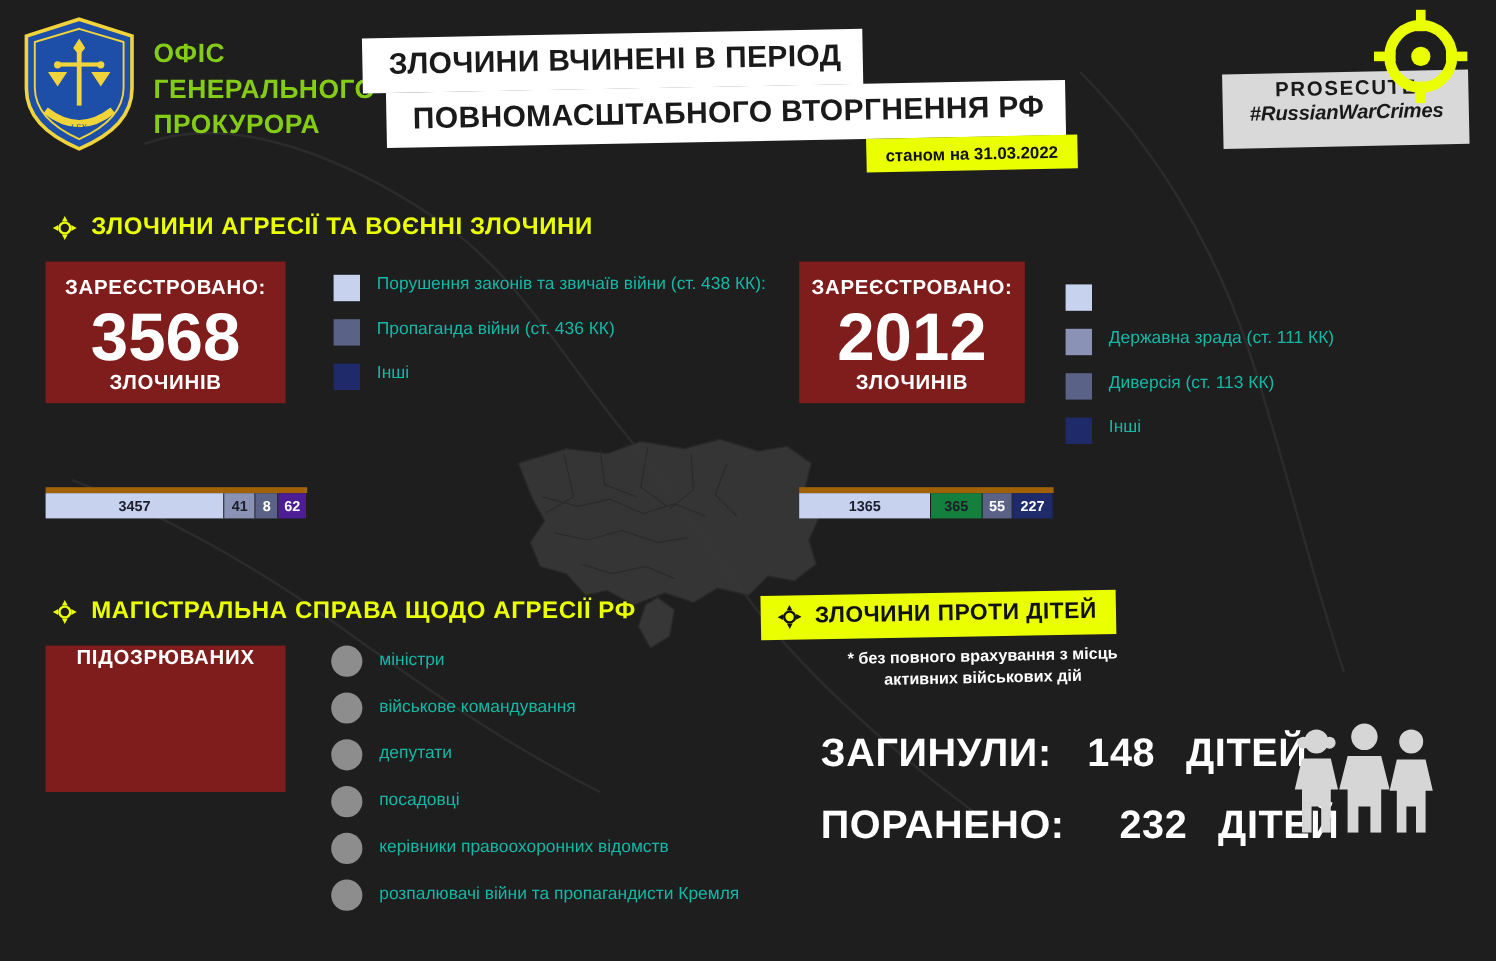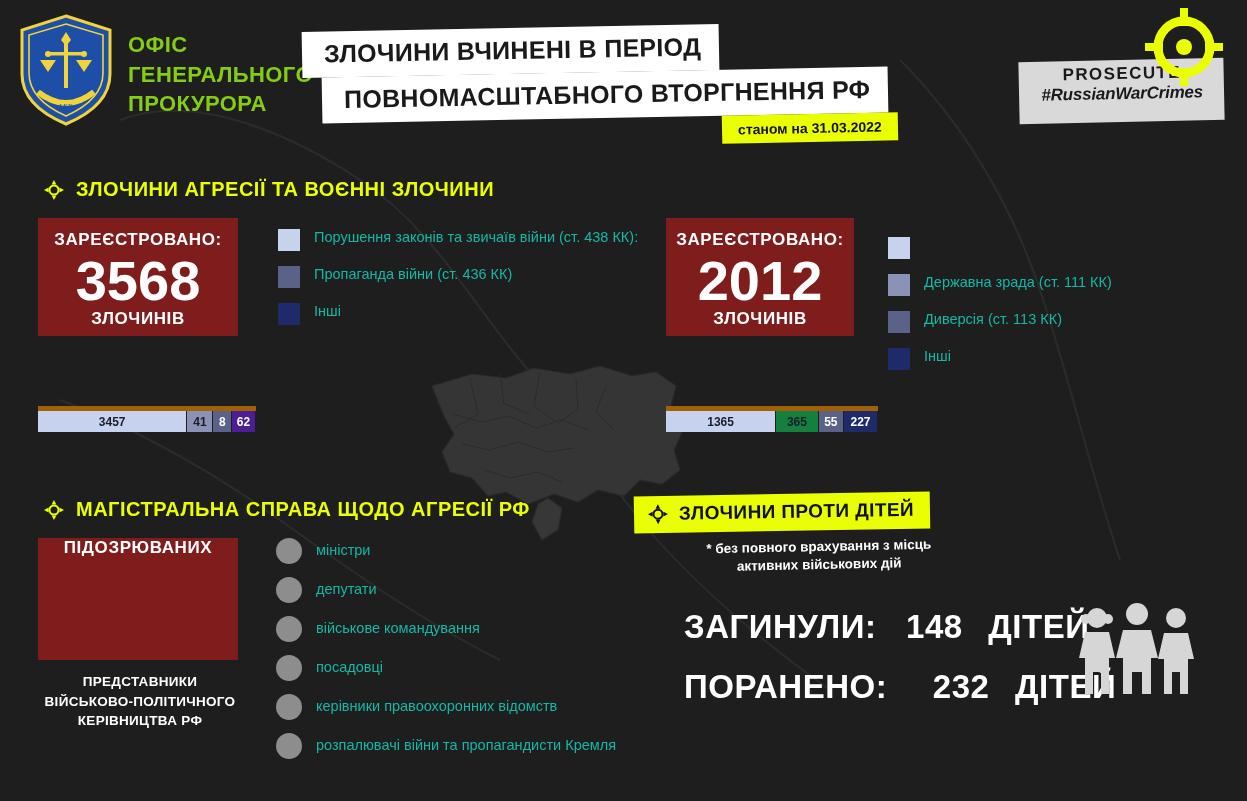--- a/index.html
+++ b/index.html
@@ -422,38 +422,33 @@
         <path d="M20 10 l-4.6 2.4 0 -4.8 z" fill="#eaff00"></path>
       </svg>
     </span>
     <span class="label">МАГІСТРАЛЬНА СПРАВА ЩОДО АГРЕСІЇ РФ</span>
   </div>
 
   <div class="numbox" id="numbox3">
     <div class="sub">ПІДОЗРЮВАНИХ</div>
   </div>
 
-  <div class="numbox3-caption">
-    <div>ПРЕДСТАВНИКИ</div>
-    <div>ВІЙСЬКОВО-ПОЛІТИЧНОГО</div>
-    <div>КЕРІВНИЦТВА РФ</div>
-  </div>
 
   <div class="legend" id="legend3">
     <div class="legend-item">
       <span class="legend-swatch"></span>
       <span class="legend-label">міністри</span>
     </div>
     <div class="legend-item">
       <span class="legend-swatch"></span>
+      <span class="legend-label">військове командування</span>
+    </div>
+    <div class="legend-item">
+      <span class="legend-swatch"></span>
       <span class="legend-label">депутати</span>
-    </div>
-    <div class="legend-item">
-      <span class="legend-swatch"></span>
-      <span class="legend-label">військове командування</span>
     </div>
     <div class="legend-item">
       <span class="legend-swatch"></span>
       <span class="legend-label">посадовці</span>
     </div>
     <div class="legend-item">
       <span class="legend-swatch"></span>
       <span class="legend-label">керівники правоохоронних відомств</span>
     </div>
     <div class="legend-item">

